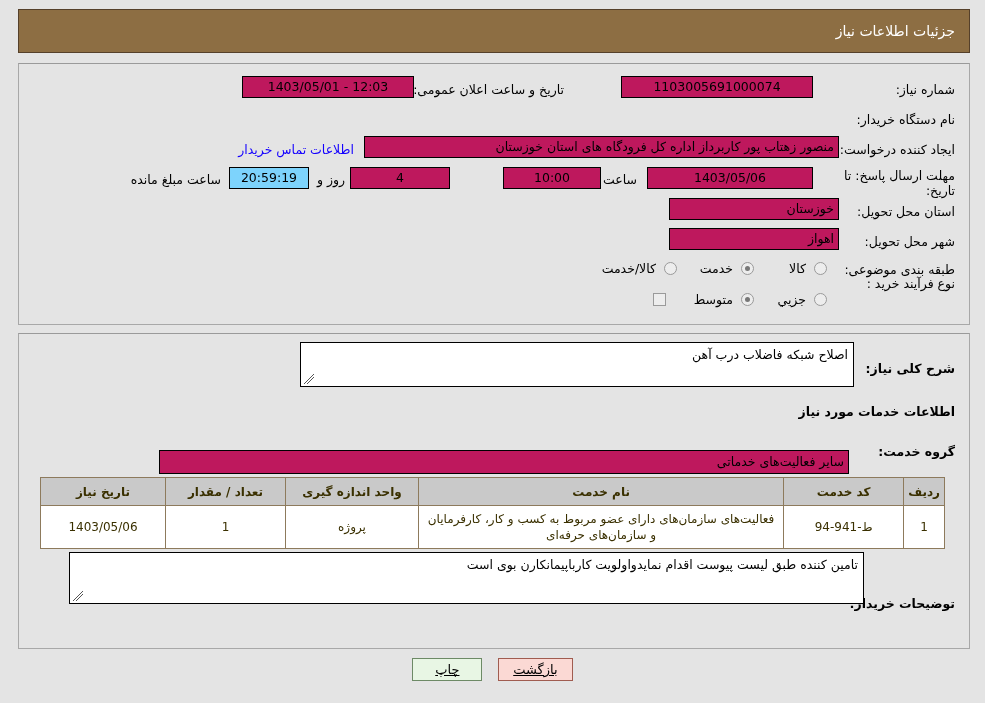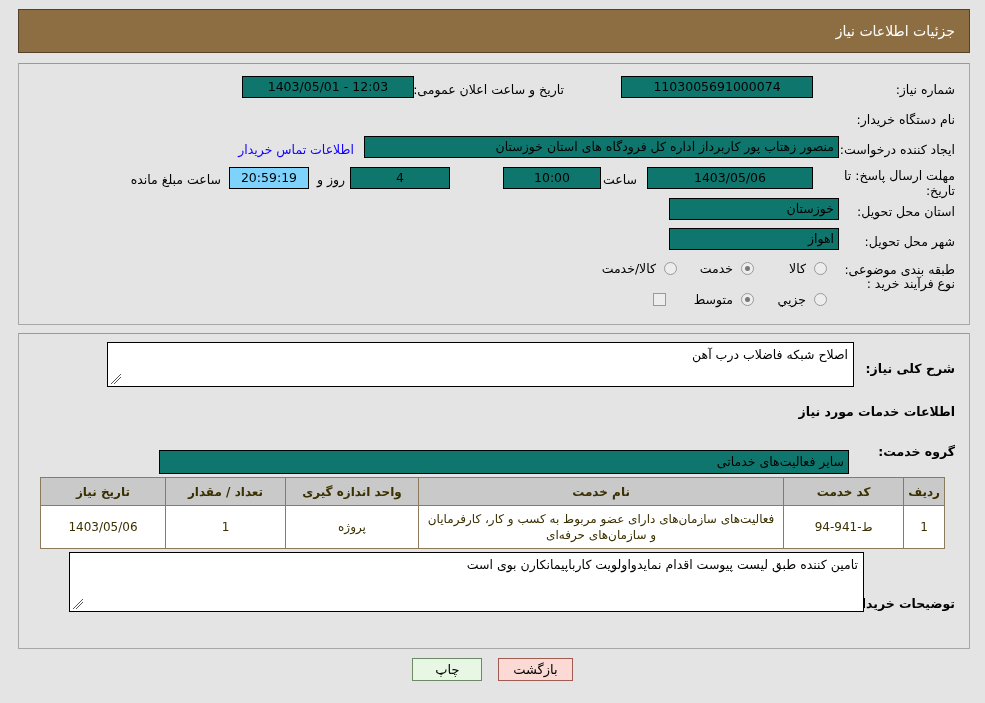--- a/index.html
+++ b/index.html
@@ -74,21 +74,21 @@
     position: absolute;
     font-size: 12.5px;
     color: #000;
     white-space: nowrap;
     line-height: 15px;
   }
   .lbl.bold { font-weight: bold; }
   .fld {
     position: absolute;
     border: 1px solid #000;
-    background: #0f766e;
+    background: #be185d;
     font-size: 12.5px;
     color: #000;
     line-height: 20px;
     height: 22px;
     padding: 0 4px;
     white-space: nowrap;
     overflow: hidden;
     font-family: "DejaVu Sans", "Liberation Sans", sans-serif;
   }
   .fld.center { text-align: center; }
@@ -183,20 +183,21 @@
   }
   .btn {
     display: inline-block;
     min-width: 70px;
     padding: 3px 14px;
     font-size: 13px;
     border: 1px solid #3b3b3b;
     cursor: pointer;
     margin: 0 6px;
     font-family: "DejaVu Sans", "Liberation Sans", sans-serif;
+    text-decoration: underline;
   }
   .btn.print  { background: #e8f6e4; border-color: #6d8a66; }
   .btn.back   { background: #fbd9d4; border-color: #a05c50; }
 </style>
 </head>
 <body>
 
 <div id="watermark">
   <svg class="wm-shield" viewBox="0 0 120 140">
     <path d="M60 4 L112 26 L112 70 Q112 116 60 136 Q8 116 8 70 L8 26 Z" fill="none" stroke="#e9c9c6" stroke-width="9"></path>
@@ -250,35 +251,35 @@
   <span class="radio" style="right:142px; top:229px;"></span>
   <div class="lbl" style="right:163px; top:228px;">جزیي</div>
   <span class="radio on" style="right:215px; top:229px;"></span>
   <div class="lbl" style="right:236px; top:228px;margin-left:48px;">متوسط</div>
   <span class="chk" style="right:303px; top:229px;"></span>
 </div>
 
 <div class="panel" id="panel-mid">
 
   <div class="lbl bold" style="right:14px; top:27px;">شرح کلی نیاز:</div>
-  <div class="ta" style="right:115px; top:8px; width:747px; height:45px; text-align:right;">
+  <div class="ta" style="right:115px; top:8px; width:554px; height:45px; text-align:right;">
     <span>اصلاح شبکه فاضلاب درب آهن</span>
     <svg class="grip" viewBox="0 0 12 12">
       <path d="M1 11 L11 1" stroke="#555" stroke-width="1" fill="none"></path>
       <path d="M4 11 L11 4" stroke="#555" stroke-width="1" fill="none"></path>
     </svg>
   </div>
 
   <div class="lbl bold" style="right:14px; top:70px;">اطلاعات خدمات مورد نیاز</div>
 
   <div class="lbl bold" style="right:14px; top:110px;">گروه خدمت:</div>
   <div class="fld right" style="right:120px; top:116px; width:690px; height:24px; line-height:22px;">سایر فعالیت‌های خدماتی</div>
 
   <div class="lbl bold" style="right:14px; top:262px;">توضیحات خریدار:</div>
-  <div class="ta" style="right:105px; top:218px; width:795px; height:60px; ">
+  <div class="ta" style="right:105px; top:218px; width:795px; height:52px; ">
     <span>تامین کننده طبق لیست پیوست اقدام نمایدواولویت کارباپیمانکارن بوی است</span>
     <svg class="grip" viewBox="0 0 12 12">
       <path d="M1 11 L11 1" stroke="#555" stroke-width="1" fill="none"></path>
       <path d="M4 11 L11 4" stroke="#555" stroke-width="1" fill="none"></path>
     </svg>
   </div>
 </div>
 
 <table id="svc-table">
   <thead>

